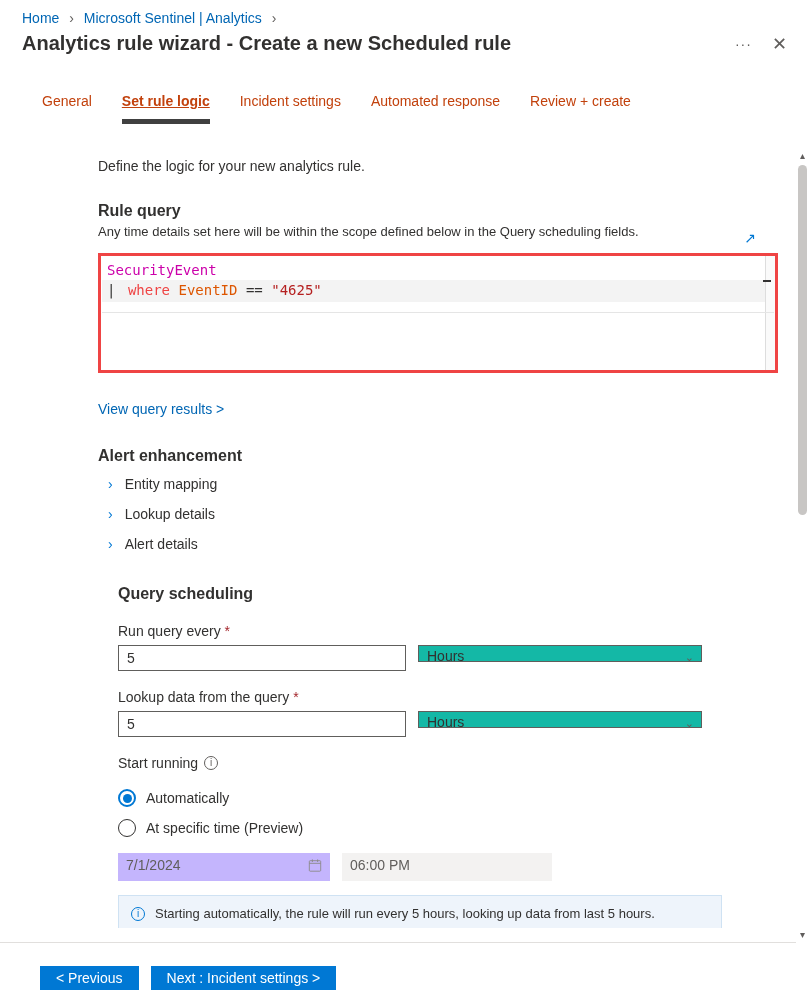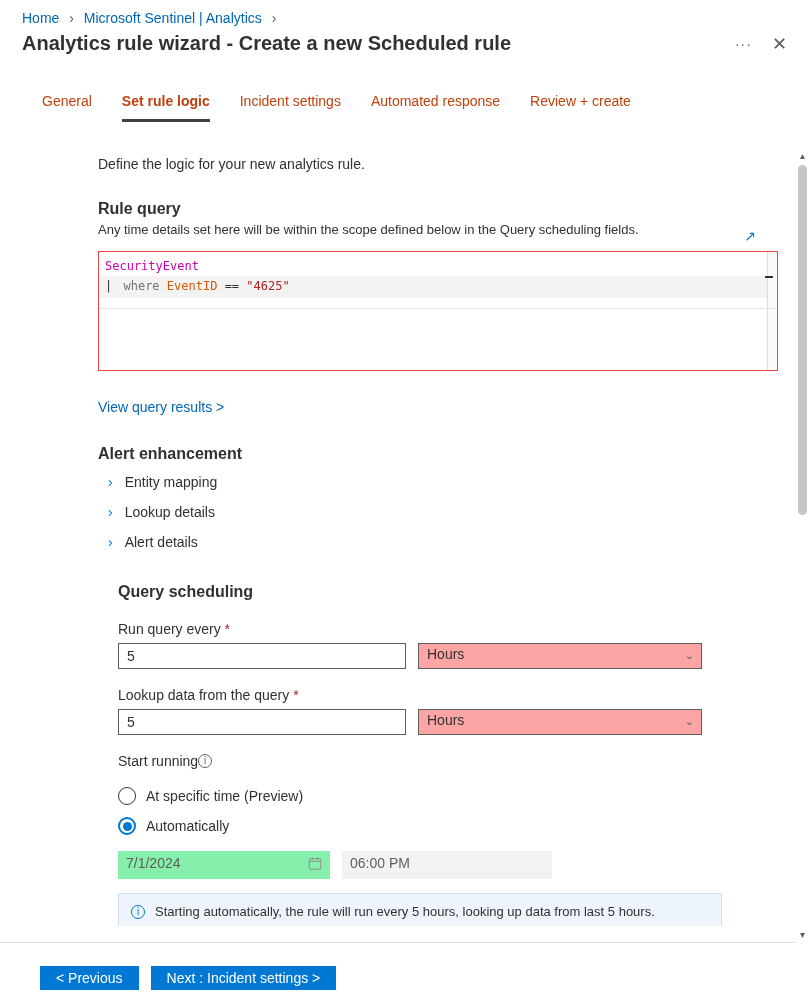--- a/index.html
+++ b/index.html
@@ -12,37 +12,37 @@
   .breadcrumb .sep { margin: 0 6px; color: #605e5c; }
 
   .title-row { display:flex; align-items:center; justify-content:space-between; padding: 6px 22px 0 22px; }
   .page-title { font-size: 20px; font-weight: 600; color: #323130; }
   .title-actions { display:flex; align-items:center; gap:20px; }
   .ellipsis { color:#605e5c; font-size:14px; letter-spacing:1px; }
   .close-x { font-size:18px; color:#605e5c; font-weight:300; line-height:1; cursor:pointer; }
 
   .tabs { display:flex; gap:30px; padding: 38px 0 0 42px; border-bottom: none; }
   .tab { font-size: 14px; color:#c2410c; padding-bottom:10px; cursor:pointer; }
-  .tab.selected { font-weight:600; border-bottom: 3px solid #404040; }
+  .tab.selected { font-weight:600; border-bottom: 5px solid #404040; text-decoration: underline; }
 
   .scroll-area { position:relative; height: 800px; overflow-y:auto; margin-top: 4px; padding-left: 38px; }
   .content { padding: 30px 40px 0 60px; width: 760px; }
 
   .intro { font-size:14px; color:#323130; margin-bottom: 28px; }
 
   .section-title { font-size:16px; font-weight:600; margin-bottom:4px; }
   .section-sub { font-size:13px; color:#323130; margin-bottom: 14px; }
 
   .expand-icon { position:absolute; right: 2px; top: -22px; color:#0078d4; font-size:14px; line-height:1; cursor:pointer; }
   .query-wrap { position:relative; }
-  .query-box { border:1px solid #ef4444; width:680px; height:120px; background:#fff; font-family: Consolas, monaco, monospace; font-size:12px; line-height:20px; padding:4px 6px; position:relative; overflow:hidden;}
+  .query-box { border:3px solid #ef4444; width:680px; height:120px; background:#fff; font-family: Consolas, monaco, monospace; font-size:14px; line-height:20px; padding:4px 6px; position:relative; overflow:hidden;}
   .query-box .cursor-line { display:flex; align-items:flex-start;}
   .query-box .kw-table { color:#cc00aa; }
   .query-box .kw-pipe { color:#323130; margin-right:4px;}
-  .query-box .kw-where { color:#737373; }
+  .query-box .kw-where { color:#ef4444; }
   .query-box .kw-col { color:#dd5500; }
   .query-box .kw-op { color:#323130; }
   .query-box .kw-str { color:#b52020; }
   .query-box .hl-line { position:absolute; left:1px; right:10px; top:24px; height:22px; background:#f3f3f3; z-index:0;}
   .query-box .gutter-mark { position:absolute; right:4px; top:24px; width:8px; height:2px; background:#323130;}
   .query-box .q-content { position:relative; z-index:1;}
   .query-box .row-sep { position:absolute; left:1px; right:1px; top:56px; height:1px; background:#e5e5e5;}
   .query-box .right-gutter { position:absolute; right:0; top:0; bottom:0; width:10px; border-left:1px solid #ddd; background:#fafafa;}
 
   .link-row { margin-top: 28px; }
@@ -52,32 +52,32 @@
   .collapse-item { display:flex; align-items:center; gap:12px; padding:7px 0 7px 10px; font-size:14px; cursor:pointer;}
   .chev { color:#0078d4; font-weight:400; display:inline-block;}
 
   .qsched { margin-top: 26px; padding-left: 20px; width: 600px;}
   .qsched .section-title { margin-bottom: 20px;}
   .field-label { font-size:14px; margin-bottom:6px; }
   .req { color:#a4262c; }
   .field-row { display:flex; gap:12px; margin-bottom:18px;}
   .txt-input { flex:0 0 288px; height:26px; border:1px solid #605e5c; padding:2px 8px; font-size:14px; color:#323130; background:#fff;}
   .sel-wrap { position:relative; flex:0 0 284px;}
-  .sel-input { width:100%; height:26px; border:1px solid #605e5c; background:#fca5a5; padding:2px 26px 2px 8px; font-size:14px; color:#323130;}
+  .sel-input { width:100%; height:17px; border:1px solid #605e5c; background:#14b8a6; padding:2px 26px 2px 8px; font-size:14px; color:#323130;}
   .sel-chev { position:absolute; right:8px; top:6px; pointer-events:none; color:#605e5c; font-size:11px;}
 
-  .start-run-label { display:flex; align-items:center; font-size:14px; margin-bottom:12px; margin-top:4px;}
+  .start-run-label { display:flex; align-items:center; gap:6px; font-size:14px; margin-bottom:12px; margin-top:4px;}
   .info-circle { display:inline-flex; align-items:center; justify-content:center; width:14px; height:14px; border:1px solid #605e5c; border-radius:50%; font-size:10px; line-height:1; color:#605e5c;}
   .radio-row { display:flex; align-items:center; gap:10px; padding:6px 0; font-size:14px;}
   .radio { width:18px; height:18px; border:1.5px solid #323130; border-radius:50%; display:inline-flex; align-items:center; justify-content:center; cursor:pointer;}
   .radio.sel { border-color:#0078d4; border-width:2px;}
   .radio.sel .dot { width:9px; height:9px; border-radius:50%; background:#0078d4;}
 
   .dt-row { display:flex; gap:12px; margin-top:10px; margin-bottom:14px;}
-  .dt-input { width:212px; height:28px; background:#86efac; color:#605e5c; padding:4px 28px 4px 8px; font-size:14px; position:relative;}
+  .dt-input { width:212px; height:28px; background:#c4b5fd; color:#605e5c; padding:4px 28px 4px 8px; font-size:14px; position:relative;}
   .dt-cal-icon { position:absolute; right:8px; top:50%; transform:translateY(-50%); color:#8a8886;}
   .time-input { width:210px; height:28px; background:#f3f2f1; color:#605e5c; padding:4px 8px; font-size:14px;}
 
   .info-banner { display:flex; align-items:center; gap:10px; background:#eef4fb; border:1px solid #cfe2f3; padding:10px 12px; font-size:13px; color:#323130; width:604px;}
   .info-banner .ib-icon { color:#0078d4; display:inline-flex; align-items:center; justify-content:center; width:14px; height:14px; border:1.2px solid #0078d4; border-radius:50%; font-size:10px; flex-shrink:0;}
 
   .footer-line { position:absolute; left:0; right:13px; bottom:65px; height:1px; background:#e1dfdd;}
   .footer { position:absolute; left:40px; bottom:18px; display:flex; gap:12px;}
   .btn { background:#0078d4; color:#fff; font-size:14px; padding:4px 16px; border:none; cursor:pointer;}
 
@@ -186,28 +186,28 @@
             <span class="sel-chev">⌄</span>
           </div>
         </div>
 
         <div class="start-run-label">
           <span>Start running</span>
           <span class="info-circle">i</span>
         </div>
 
         <div class="radio-row">
-          <span class="radio"></span>
-          <span>At specific time (Preview)</span>
-        </div>
-        <div class="radio-row">
           <span class="radio sel">
               <span class="dot"></span>
             </span>
           <span>Automatically</span>
+        </div>
+        <div class="radio-row">
+          <span class="radio"></span>
+          <span>At specific time (Preview)</span>
         </div>
 
         <div class="dt-row">
           <div class="dt-input">
             <span>7/1/2024</span>
             <span class="dt-cal-icon">
               <svg width="14" height="14" viewBox="0 0 16 16" fill="none">
                   <rect x="1.5" y="2.5" width="13" height="12" rx="1" stroke="#8a8886"></rect>
                   <line x1="1.5" y1="5.5" x2="14.5" y2="5.5" stroke="#8a8886"></line>
                   <line x1="5" y1="1" x2="5" y2="4" stroke="#8a8886"></line>

